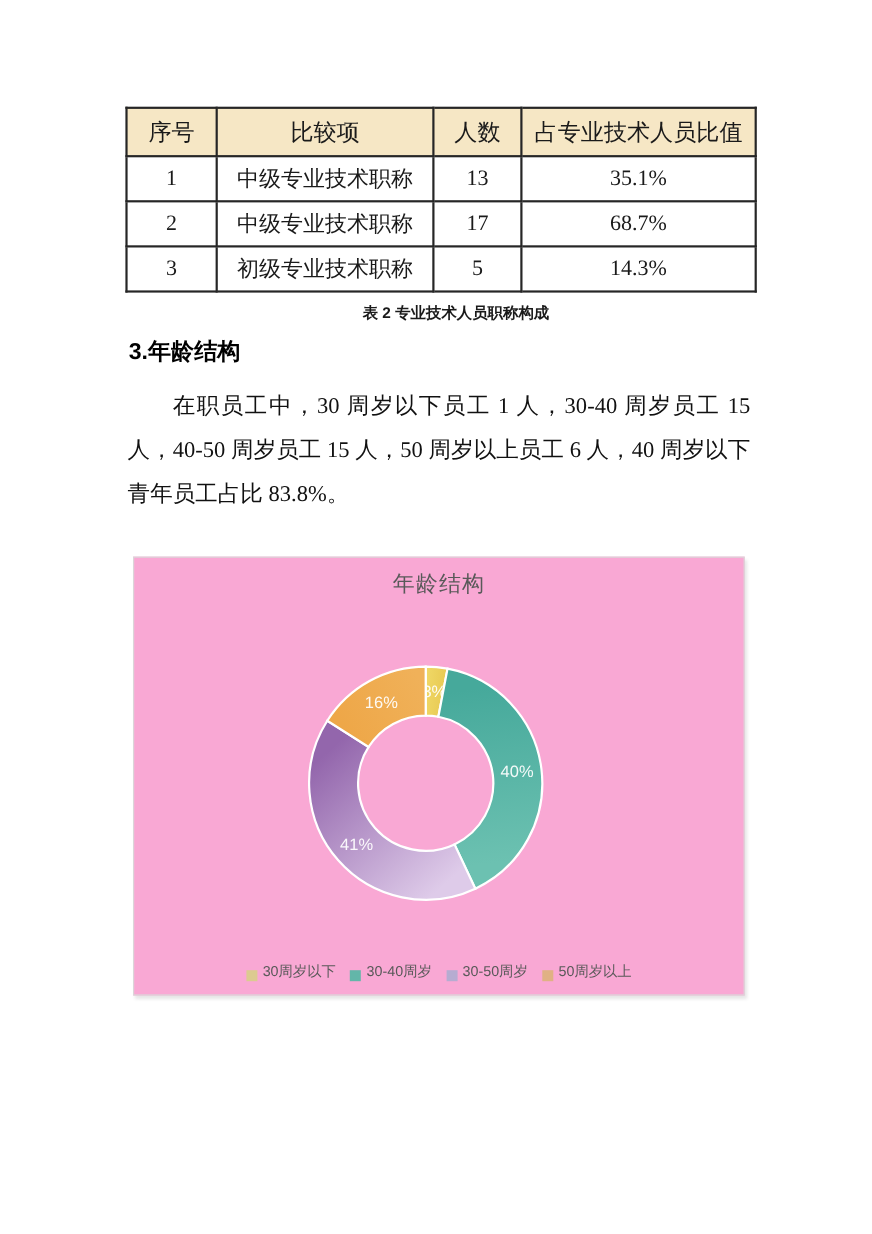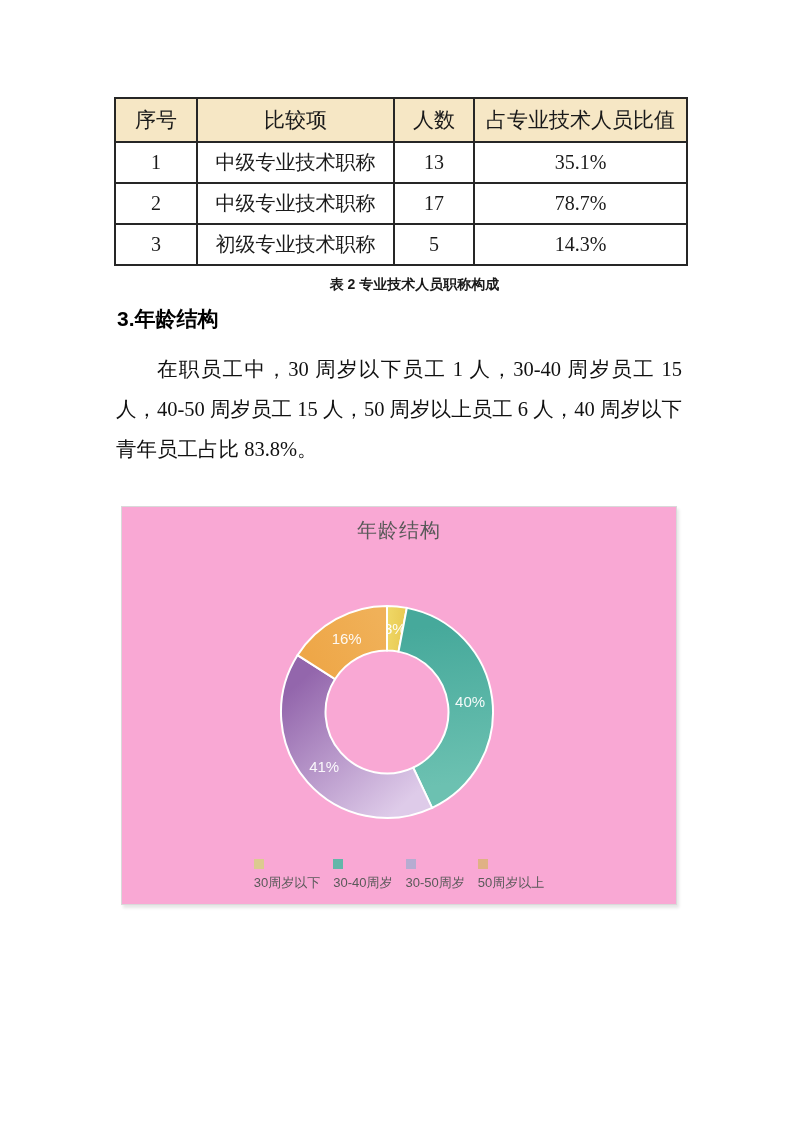--- a/index.html
+++ b/index.html
@@ -60,21 +60,21 @@
   .slice-label {
     font-family:"Liberation Sans","DejaVu Sans",sans-serif;
     font-size:15px; fill:#ffffff; opacity:0.93;
   }
   .legend {
     position:absolute; bottom:12px; left:0; width:100%;
     display:flex; justify-content:center; align-items:center; gap:13px;
     font-family:"Liberation Sans","DejaVu Sans",sans-serif;
     font-size:13px; color:var(--chart-text,#595959);
   }
-  .legend-item { display:inline-flex; align-items:flex-start; gap:5px;flex-direction:column; }
+  .legend-item { display:inline-flex; align-items:flex-end; gap:5px; }
   .legend-swatch { width:10px; height:10px; display:inline-block; }
 </style>
 </head>
 <body>
 
 <div class="page">
 
   <table class="stats-table">
     <colgroup>
       <col style="width:82px">
@@ -94,21 +94,21 @@
       <tr>
         <td>1</td>
         <td>中级专业技术职称</td>
         <td>13</td>
         <td>35.1%</td>
       </tr>
       <tr>
         <td>2</td>
         <td>中级专业技术职称</td>
         <td>17</td>
-        <td>78.7%</td>
+        <td>68.7%</td>
       </tr>
       <tr>
         <td>3</td>
         <td>初级专业技术职称</td>
         <td>5</td>
         <td>14.3%</td>
       </tr>
     </tbody>
   </table>
 

